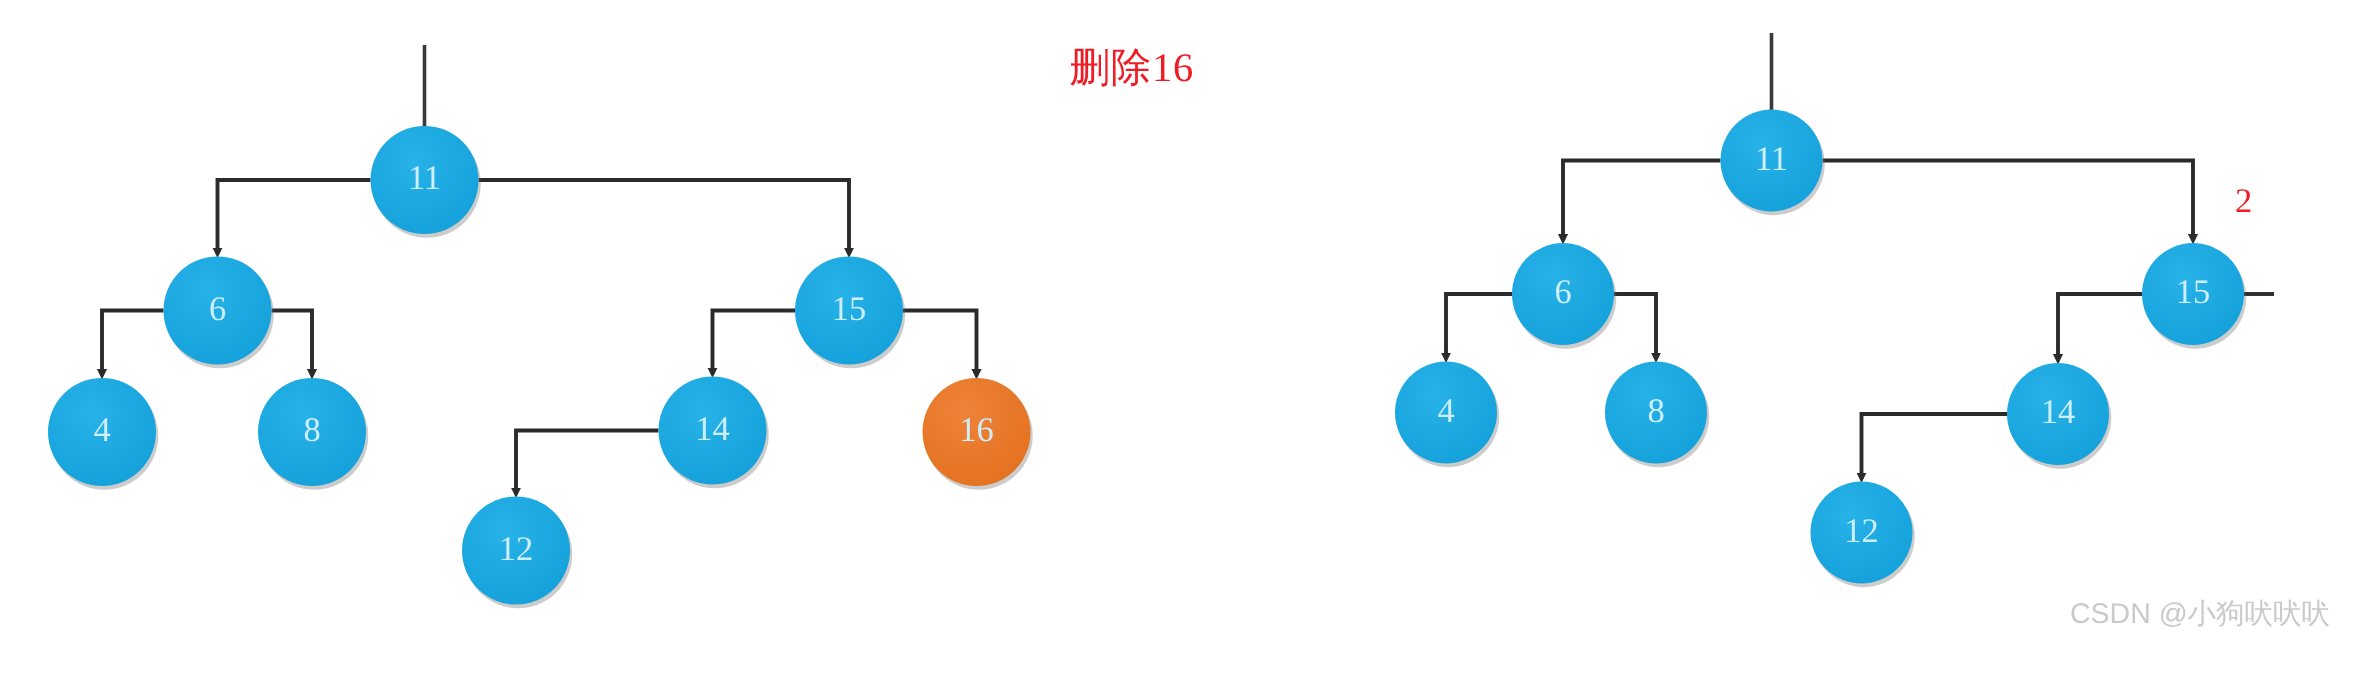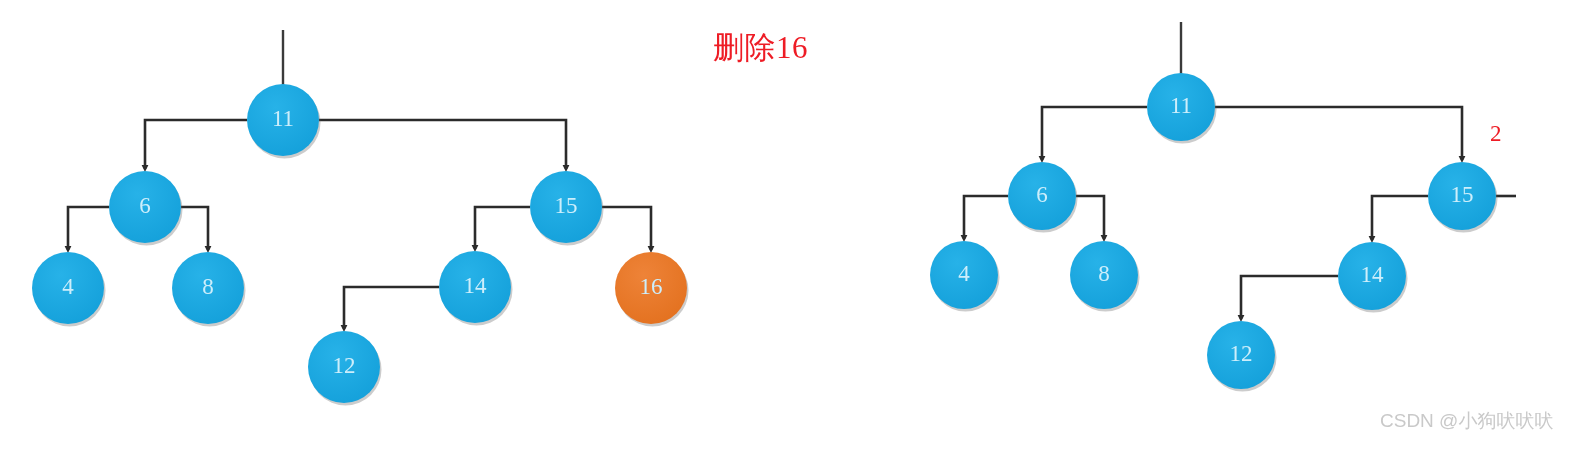--- a/index.html
+++ b/index.html
@@ -43,21 +43,21 @@
   }
   .root-stub {
     stroke: #3a3a3a;
     stroke-width: 2.4;
     fill: none;
   }
   .caption-title {
     position: absolute;
     color: #ee1c25;
     font-family: "Liberation Serif", serif;
-    font-size: 31px;
+    font-size: 27px;
     font-weight: 400;
     letter-spacing: 0.5px;
     white-space: nowrap;
   }
   .annot-number {
     position: absolute;
     color: #ee1c25;
     font-family: "Liberation Serif", serif;
     font-size: 23px;
     white-space: nowrap;
@@ -184,15 +184,15 @@
           <circle cx="1241" cy="355" r="34" class="node-circle" fill="url(#blueGrad)"></circle>
           <text x="1241" y="356" class="node-label">12</text>
         </g>
       </g>
   </svg>
 
   <div class="caption-title" style="left: 713px; top: 27px;">删除16</div>
 
   <div class="annot-number" style="left: 1490px; top: 121px;">2</div>
 
-  <div class="watermark" style="left: 1380px; top: 408px;">CSDN @小狗吠吠吠</div>
+  <div class="watermark" style="left: 1380px; top: 396px;">CSDN @小狗吠吠吠</div>
 
 </div>
 
 </body></html>

